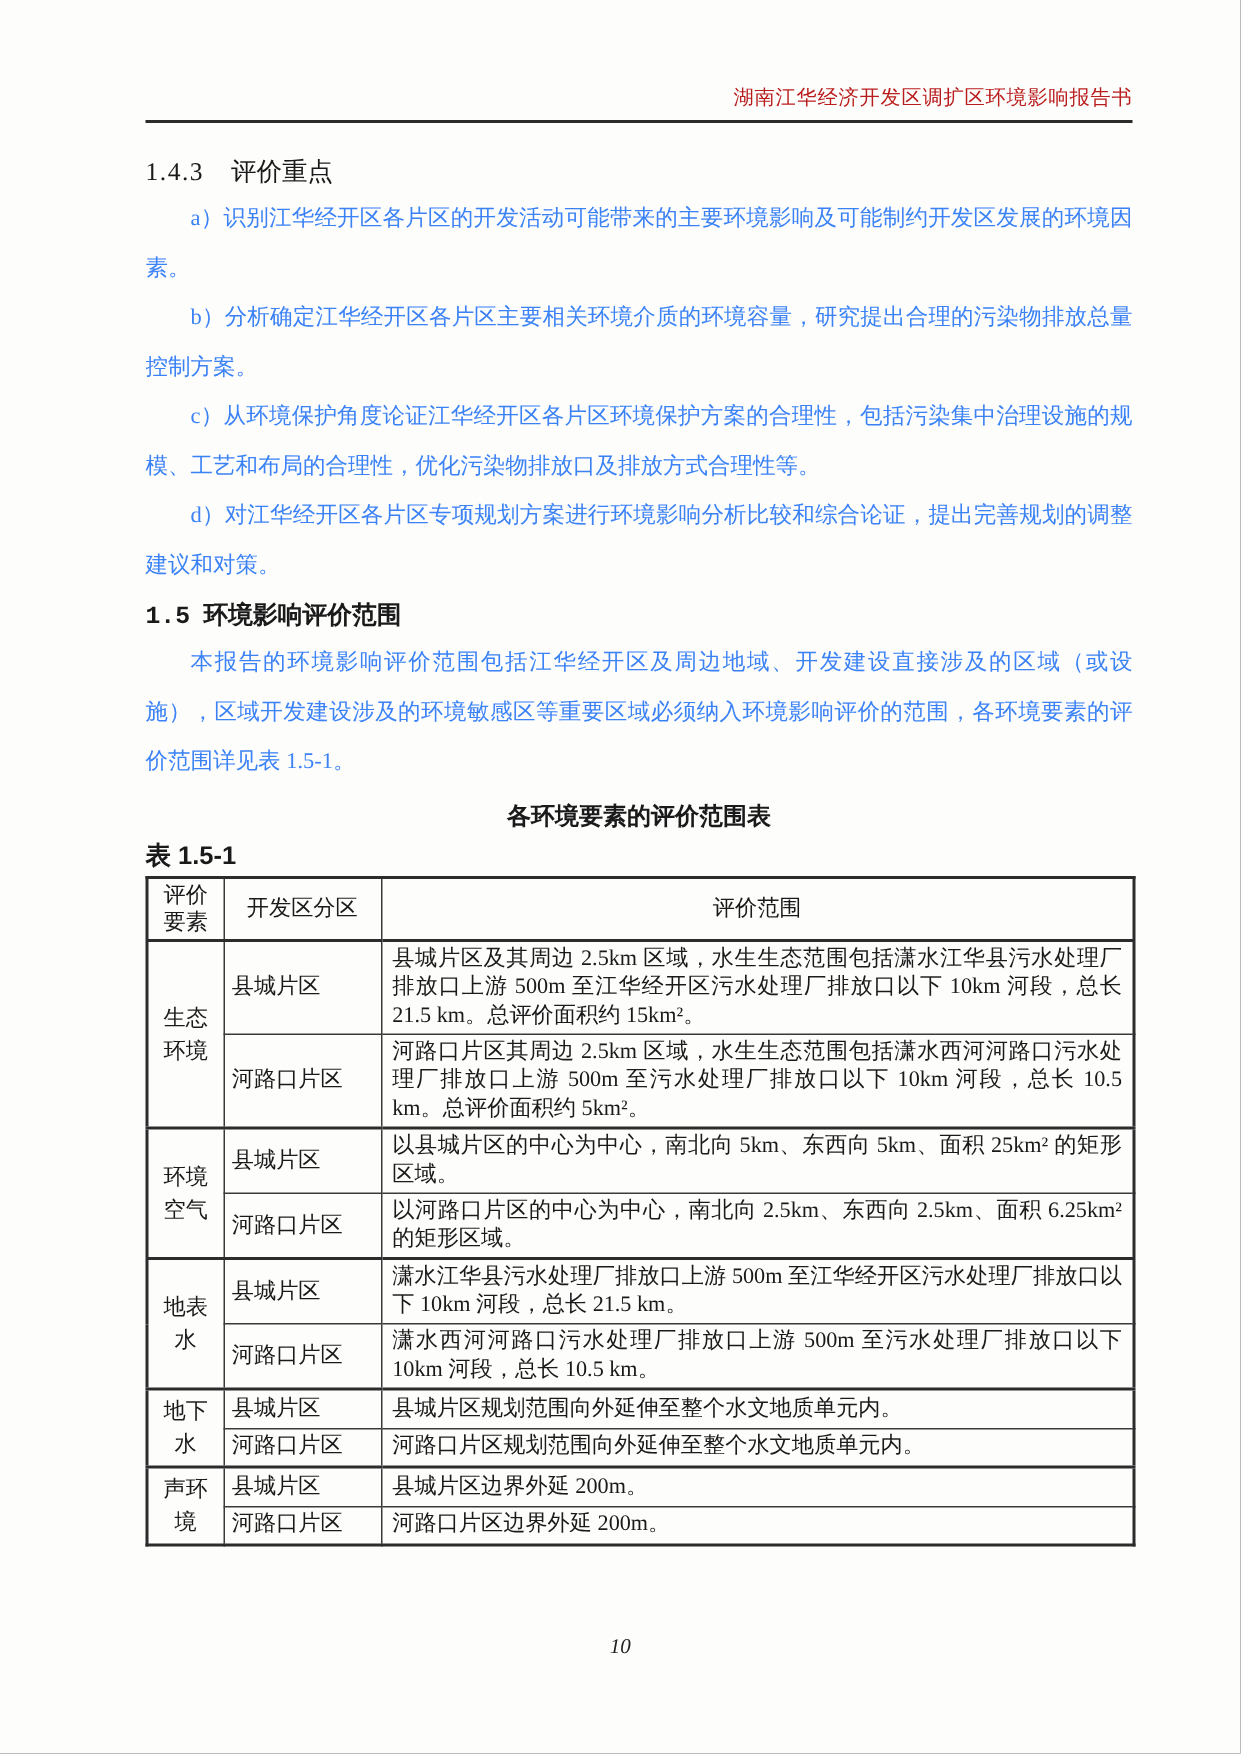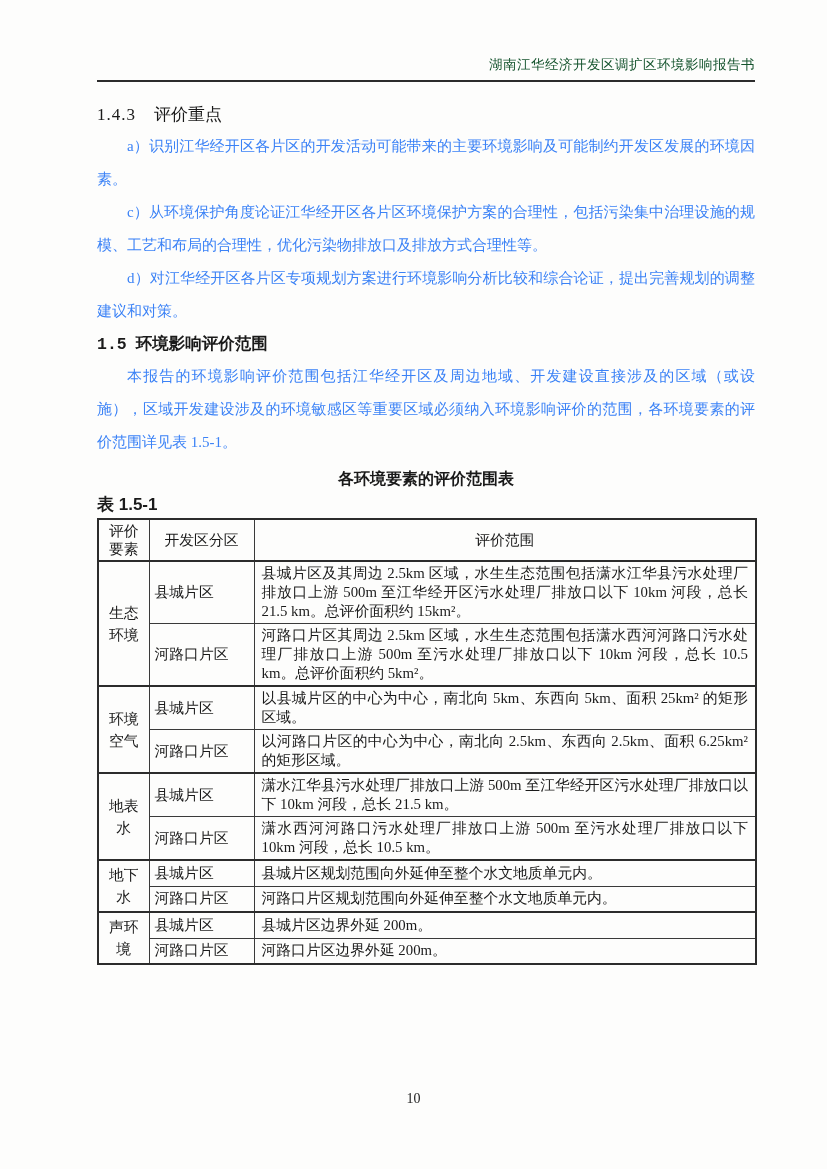--- a/index.html
+++ b/index.html
@@ -15,21 +15,21 @@
   }
   .content { padding:56px 72px 0 97px; }
 
   
   .doc-header {
     text-align:right;
     font-size:13.5px;
     letter-spacing:0.5px;
     padding-bottom:6px;
     border-bottom:2px solid #2c2c2c;
-    color:#14532d;
+    color:#b91c1c;
   }
 
   
   .h-143 {
     margin-top:18px;
     font-size:17px;
     font-weight:normal;
     line-height:30px;
   }
   .h-143 .h-num { margin-right:18px; letter-spacing:1px; }
@@ -100,37 +100,39 @@
   .scope-table thead th { border-bottom:2px solid #2c2c2c; }
   .scope-table tr.group-start td { border-top:2px solid #2c2c2c; }
 
   
   .page-num {
     position:absolute;
     bottom:62px; left:0; right:0;
     text-align:center;
     font-size:14px;
     color:#222;
+    font-style:italic;
   }
 </style>
 </head>
 <body>
 
 <div class="page">
   <div class="content">
 
     <div class="doc-header">
       <span>湖南江华经济开发区调扩区环境影响报告书</span>
     </div>
 
     <h2 class="h-143">
       <span class="h-num">1.4.3</span><span>评价重点</span>
     </h2>
 
     <p class="para">a）识别江华经开区各片区的开发活动可能带来的主要环境影响及可能制约开发区发展的环境因素。</p>
+    <p class="para">b）分析确定江华经开区各片区主要相关环境介质的环境容量，研究提出合理的污染物排放总量控制方案。</p>
     <p class="para">c）从环境保护角度论证江华经开区各片区环境保护方案的合理性，包括污染集中治理设施的规模、工艺和布局的合理性，优化污染物排放口及排放方式合理性等。</p>
     <p class="para">d）对江华经开区各片区专项规划方案进行环境影响分析比较和综合论证，提出完善规划的调整建议和对策。</p>
 
     <h2 class="h-15">
       <span class="h-num">1.5</span><span>环境影响评价范围</span>
     </h2>
 
     <p class="para">本报告的环境影响评价范围包括江华经开区及周边地域、开发建设直接涉及的区域（或设施），区域开发建设涉及的环境敏感区等重要区域必须纳入环境影响评价的范围，各环境要素的评价范围详见表 1.5-1。</p>
 
     <div class="tbl-caption">各环境要素的评价范围表</div>

